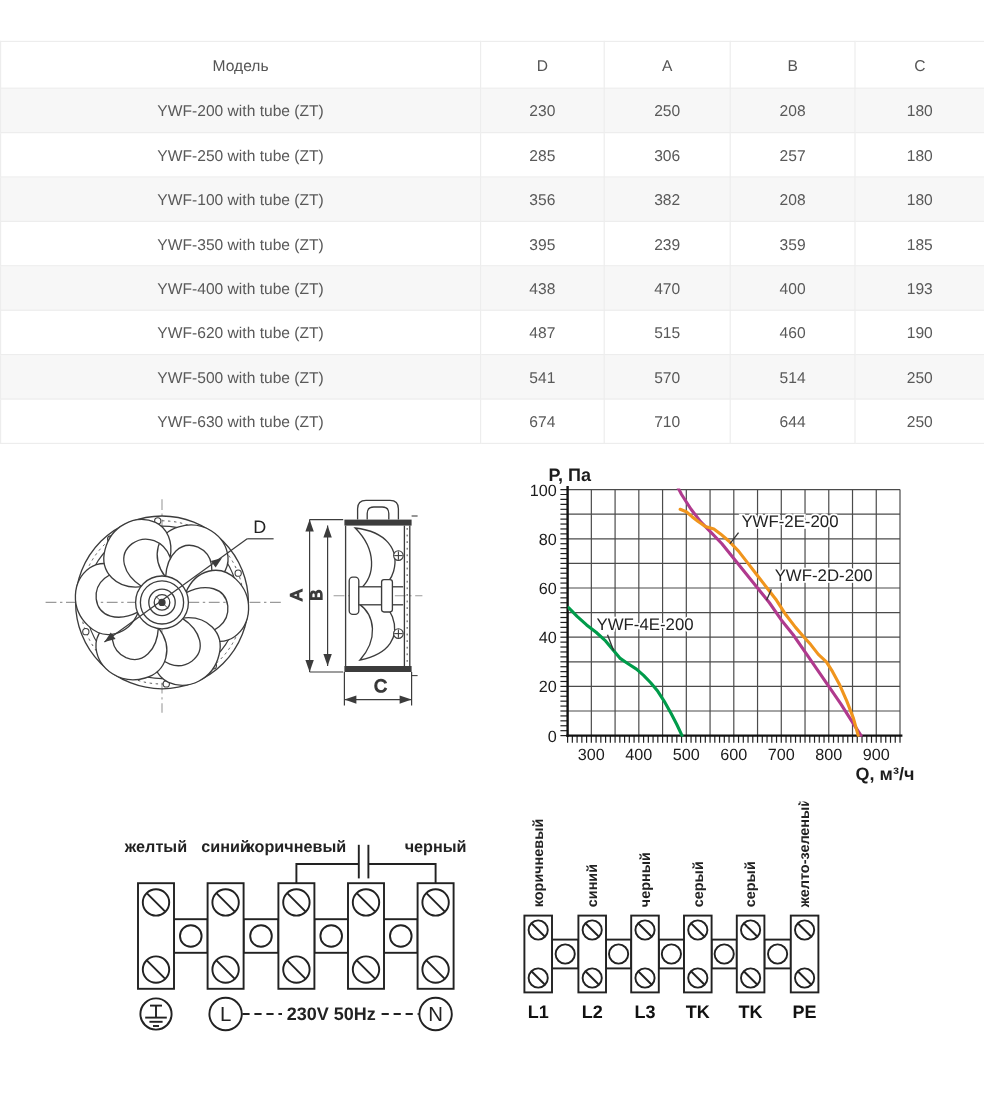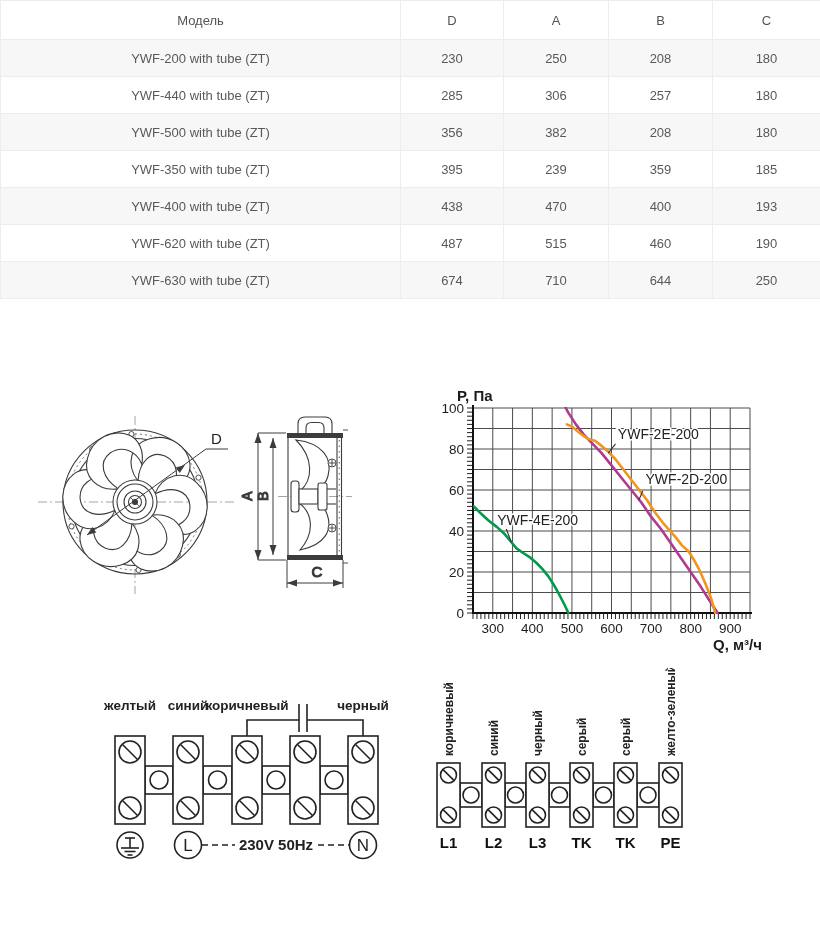--- a/index.html
+++ b/index.html
@@ -1,21 +1,21 @@
 <!DOCTYPE html>
 <html><head>
 <meta charset="utf-8">
 <style>
   html,body{margin:0;padding:0;background:#fff;}
   .page{position:relative;width:820px;height:925px;background:#fff;
         font-family:"Liberation Sans",sans-serif;overflow:hidden;}
   
   .spec-table-wrap{position:absolute;left:0;top:0;width:820px;}
   table.spec{border-collapse:collapse;width:820px;table-layout:fixed;
-             font-size:13px;color:#595959;}
+             font-size:13px;color:#595959;margin-top:34px;}
   table.spec th, table.spec td{border:1px solid #ededed;text-align:center;
              font-weight:400;padding:0;}
   table.spec th{height:38px;color:#555;}
   table.spec td{height:36px;}
   table.spec tbody tr:nth-child(odd){background:#f7f7f7;}
   
   .fan-svg{position:absolute;left:30px;top:398px;}
   .chart-svg{position:absolute;left:430px;top:388px;}
   .wire1-svg{position:absolute;left:80px;top:690px;}
   .wire2-svg{position:absolute;left:425px;top:668px;}
@@ -46,28 +46,28 @@
         </thead>
         <tbody>
           <tr>
             <td>YWF-200 with tube (ZT)</td>
             <td>230</td>
             <td>250</td>
             <td>208</td>
             <td>180</td>
           </tr>
           <tr>
-            <td>YWF-440 with tube (ZT)</td>
+            <td>YWF-250 with tube (ZT)</td>
             <td>285</td>
             <td>306</td>
             <td>257</td>
             <td>180</td>
           </tr>
           <tr>
-            <td>YWF-500 with tube (ZT)</td>
+            <td>YWF-100 with tube (ZT)</td>
             <td>356</td>
             <td>382</td>
             <td>208</td>
             <td>180</td>
           </tr>
           <tr>
             <td>YWF-350 with tube (ZT)</td>
             <td>395</td>
             <td>239</td>
             <td>359</td>
@@ -79,20 +79,27 @@
             <td>470</td>
             <td>400</td>
             <td>193</td>
           </tr>
           <tr>
             <td>YWF-620 with tube (ZT)</td>
             <td>487</td>
             <td>515</td>
             <td>460</td>
             <td>190</td>
+          </tr>
+          <tr>
+            <td>YWF-500 with tube (ZT)</td>
+            <td>541</td>
+            <td>570</td>
+            <td>514</td>
+            <td>250</td>
           </tr>
           <tr>
             <td>YWF-630 with tube (ZT)</td>
             <td>674</td>
             <td>710</td>
             <td>644</td>
             <td>250</td>
           </tr>
         </tbody>
       </table>

